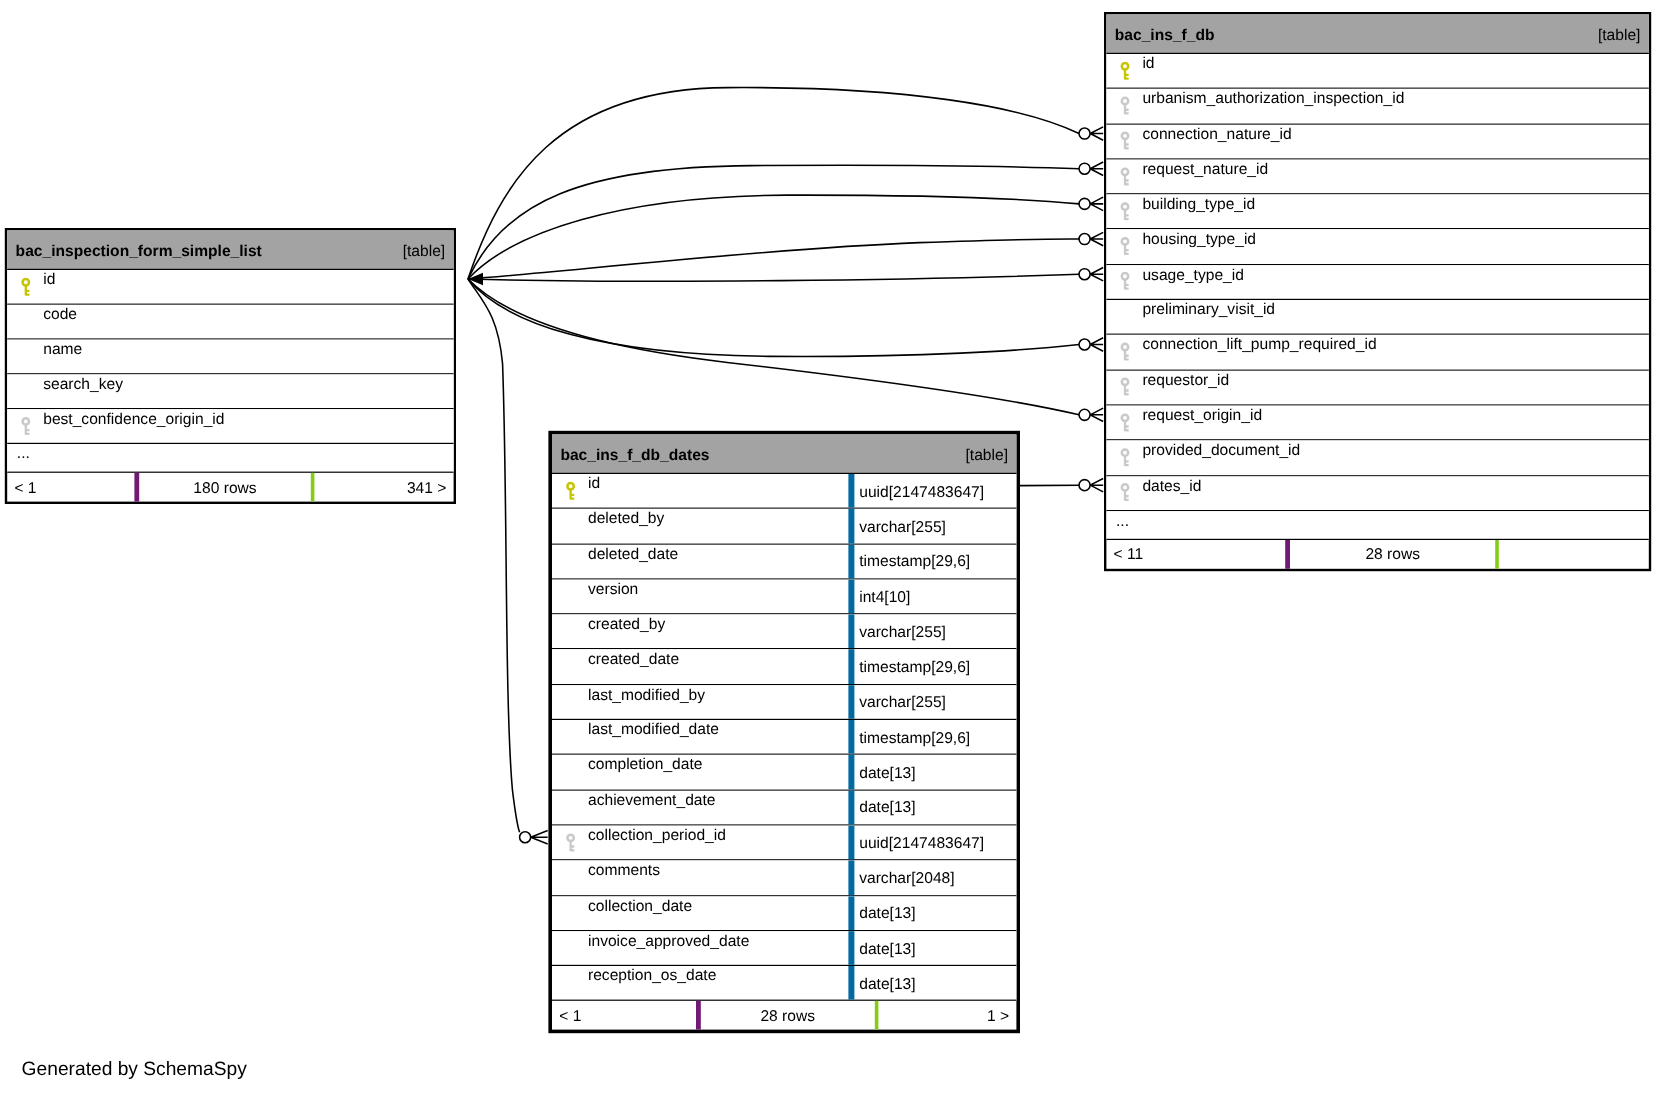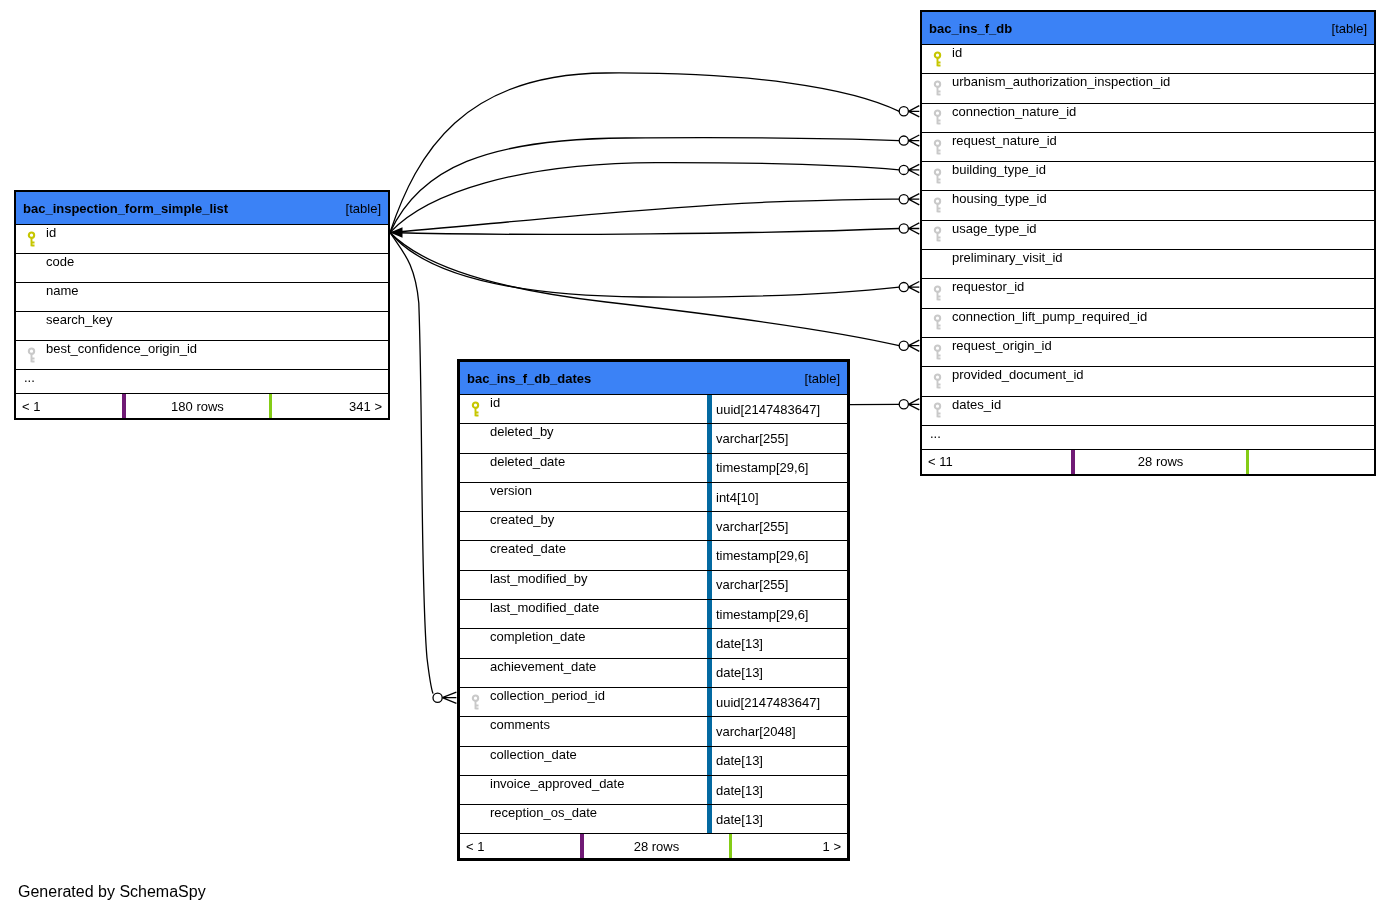--- a/index.html
+++ b/index.html
@@ -1,20 +1,20 @@
 <!DOCTYPE html>
 <html><head>
 <meta charset="utf-8">
 <style>
   html,body{margin:0;padding:0;background:#fff;}
   #canvas{position:relative;width:1391px;height:912px;background:#fff;overflow:hidden;
           font-family:"Liberation Sans",sans-serif;font-size:13px;color:#000;}
   .tbl{position:absolute;background:#fff;border:2px solid #000;box-sizing:border-box;}
   .tbl.focus{border-width:3px;}
-  .thead{height:26px;background:#3b82f6;border-bottom:1px solid #000;display:flex;
+  .thead{height:26px;background:#a3a3a3;border-bottom:1px solid #000;display:flex;
          justify-content:space-between;align-items:center;padding:16px 7px;box-sizing:border-box;}
   .thead .title{font-weight:bold;white-space:nowrap;}
   .thead .tag{font-weight:normal;white-space:nowrap;}
   .row{display:flex;align-items:flex-start;border-bottom:1px solid #000;box-sizing:border-box;
        height:29px;background:#fff;}
   .t-right .row{height:29.3px;}
   .t-mid .row{height:29.3px;}
   .row.dots{height:24px;}
   .row.dots .cn{padding-left:8px;}
   .kc{flex:0 0 30px;display:flex;justify-content:center;align-items:center;align-self:stretch;}
@@ -40,21 +40,21 @@
 
 <svg width="0" height="0" style="position:absolute">
   <symbol id="keyicon" viewBox="0 0 12 18">
     <circle cx="6" cy="4.3" r="2.9" fill="none" stroke="currentColor" stroke-width="2.3"></circle>
     <path d="M6 7.2 L6 16.4 M6 12.2 L9.3 12.2 M6 15.6 L9.3 15.6" fill="none" stroke="currentColor" stroke-width="2.1"></path>
   </symbol>
 </svg>
 
 <div id="canvas">
 
-  <div class="tbl t-left" style="left:14px;top:190px;width:376px;">
+  <div class="tbl t-left" style="left:4px;top:190px;width:376px;">
     <div class="thead">
       <span class="title">bac_inspection_form_simple_list</span>
       <span class="tag">[table]</span>
     </div>
     <div class="row">
       <span class="kc">
           <svg class="key pk">
             <use href="#keyicon"></use>
           </svg>
         </span>
@@ -154,29 +154,29 @@
     <div class="row">
       <span class="kc"></span>
       <span class="cn">preliminary_visit_id</span>
     </div>
     <div class="row">
       <span class="kc">
           <svg class="key fk">
             <use href="#keyicon"></use>
           </svg>
         </span>
+      <span class="cn">connection_lift_pump_required_id</span>
+    </div>
+    <div class="row">
+      <span class="kc">
+          <svg class="key fk">
+            <use href="#keyicon"></use>
+          </svg>
+        </span>
       <span class="cn">requestor_id</span>
-    </div>
-    <div class="row">
-      <span class="kc">
-          <svg class="key fk">
-            <use href="#keyicon"></use>
-          </svg>
-        </span>
-      <span class="cn">connection_lift_pump_required_id</span>
     </div>
     <div class="row">
       <span class="kc">
           <svg class="key fk">
             <use href="#keyicon"></use>
           </svg>
         </span>
       <span class="cn">request_origin_id</span>
     </div>
     <div class="row">

